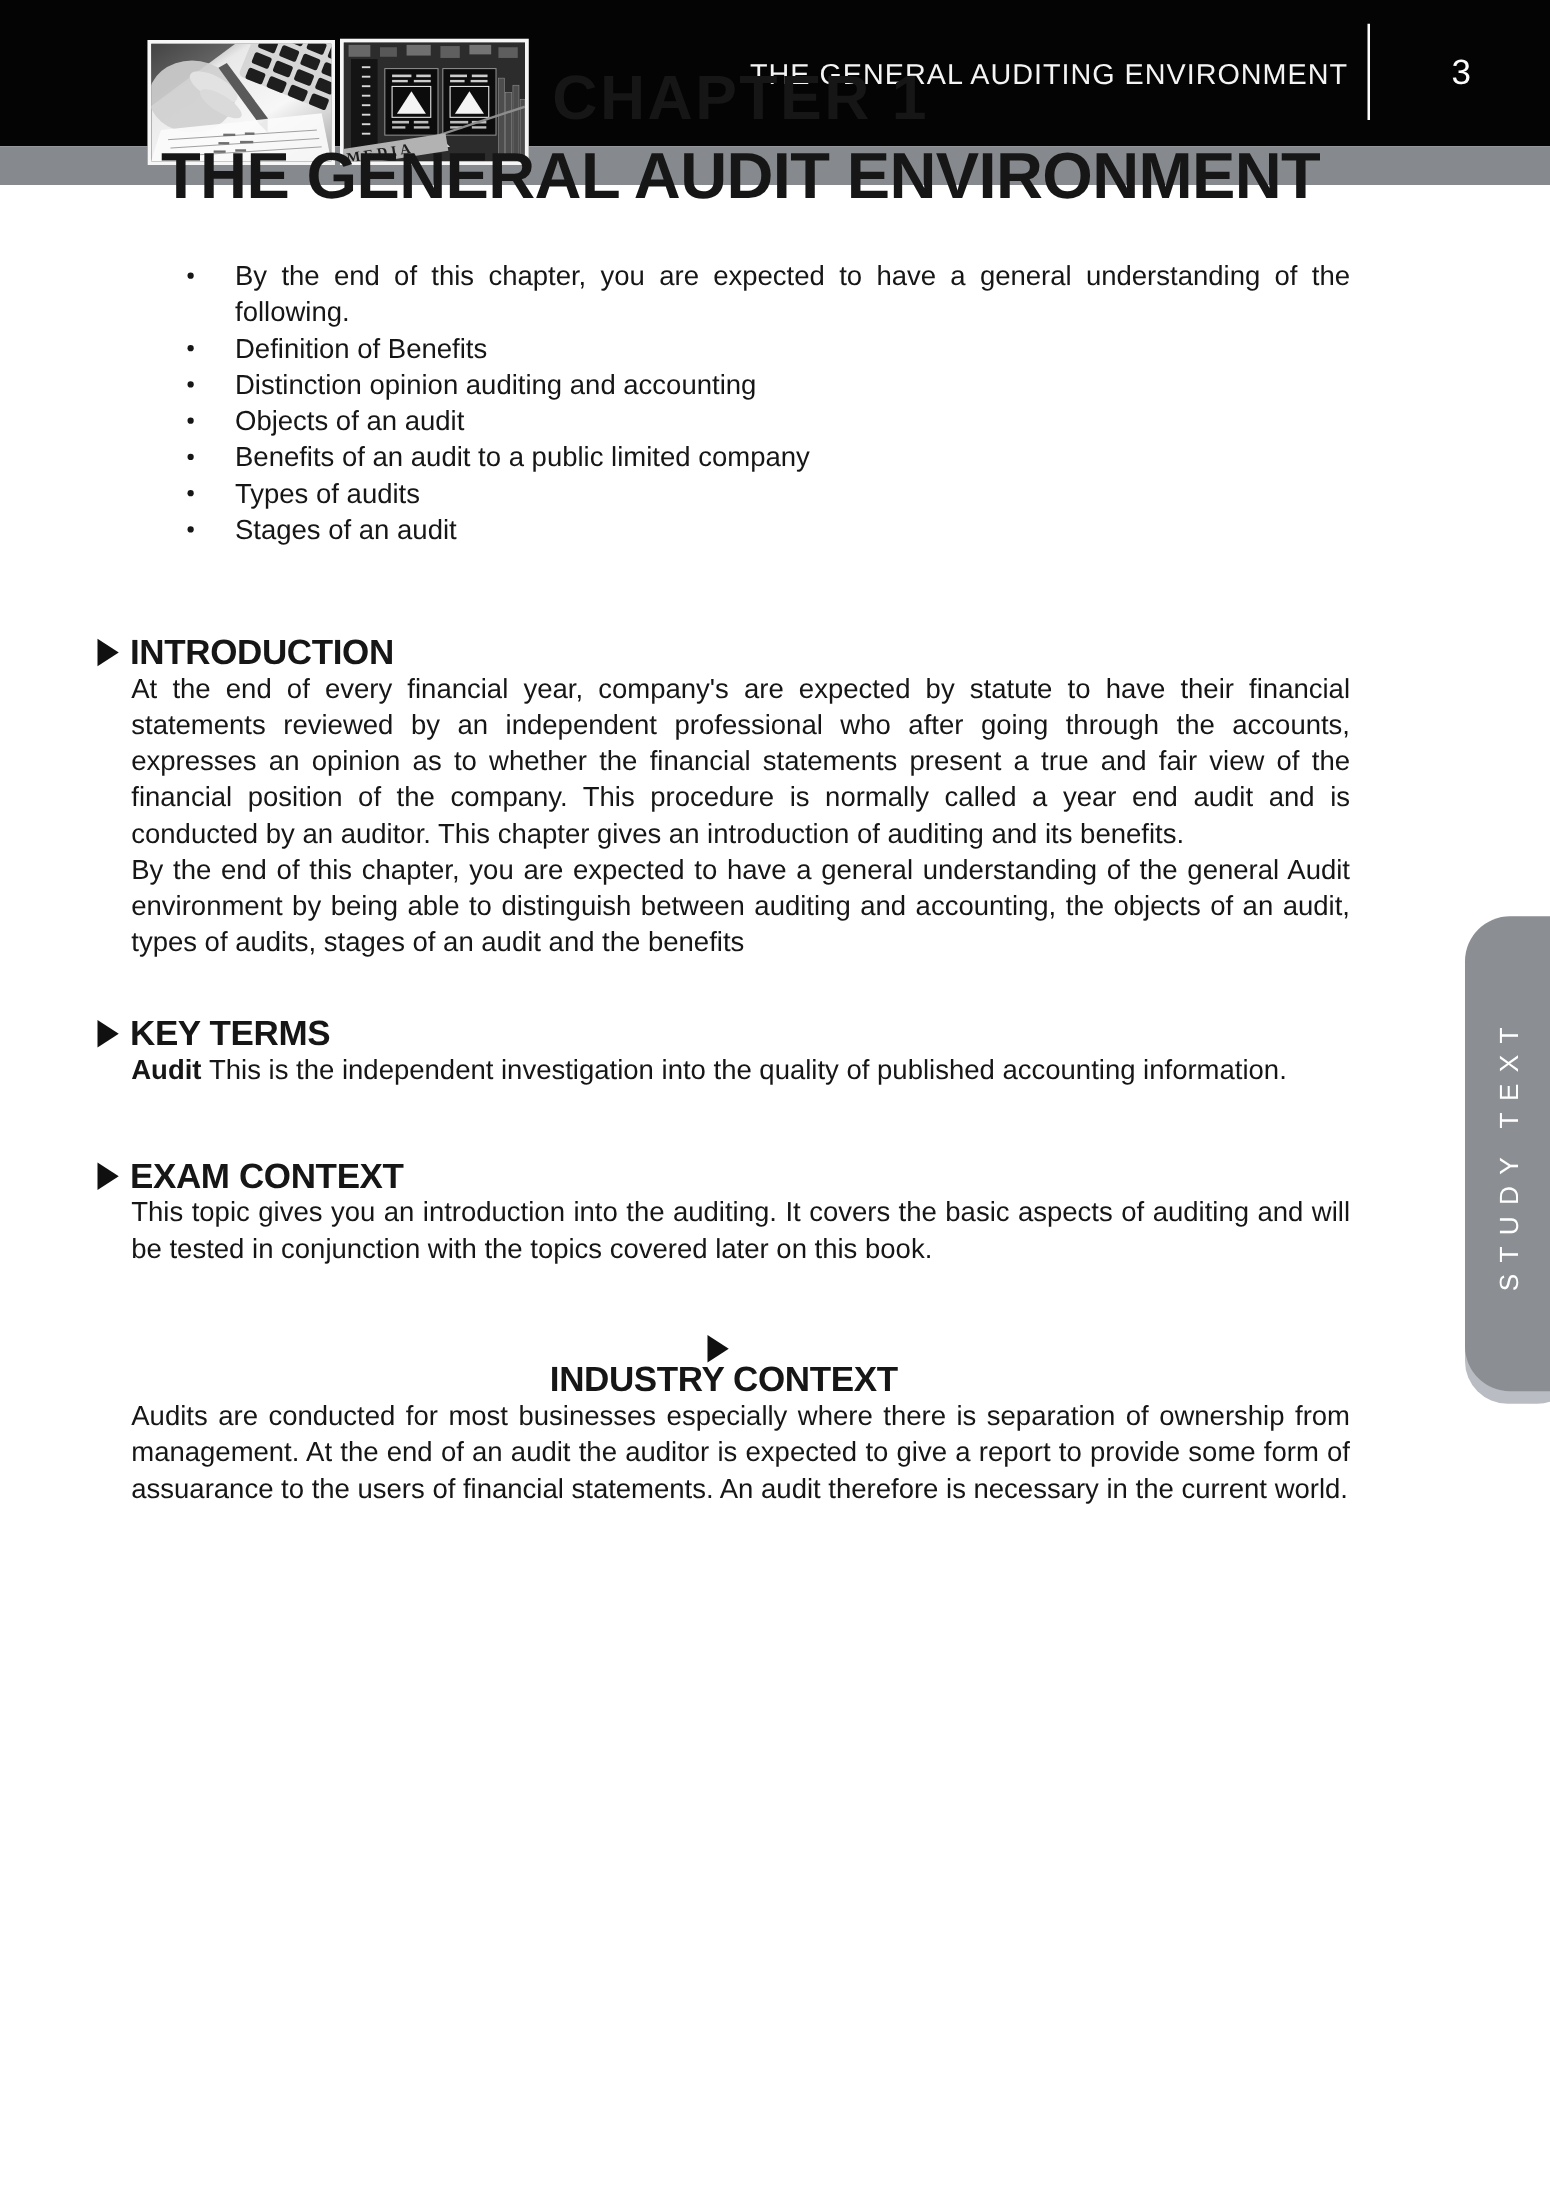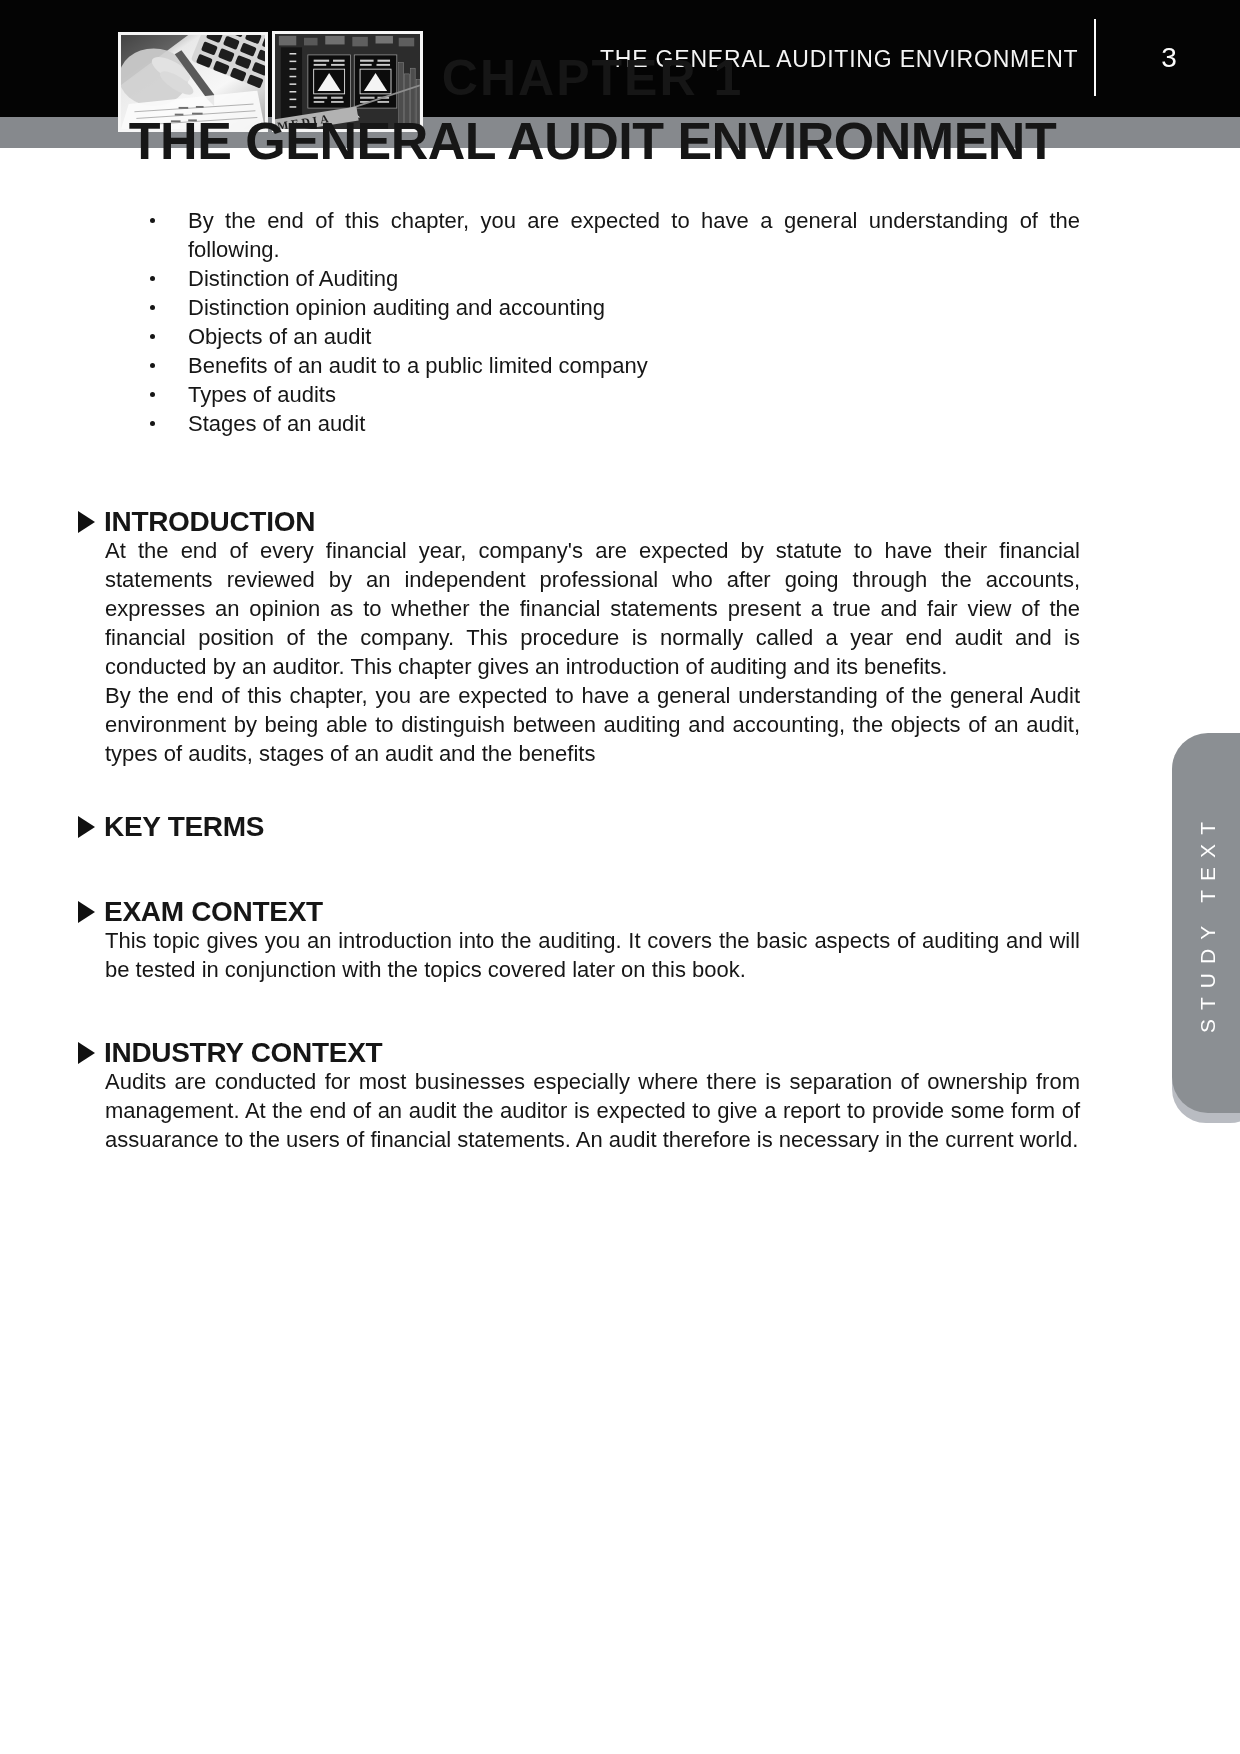--- a/index.html
+++ b/index.html
@@ -57,21 +57,21 @@
     width:0;height:0;flex:0 0 auto;
     border-left:17px solid #101010;
     border-top:11px solid transparent;
     border-bottom:11px solid transparent;
     margin-right:9px;
   }
   .m-objectives{margin-top:77px;}
   .m-intro{margin-top:70px;}
   .m-keyterms{margin-top:45px;}
   .m-exam{margin-top:57px;}
-  .m-industry{margin-top:55px;}
+  .m-industry{margin-top:55px;flex-direction:column;}
   .obj-list{margin-top:45px;}
   .obj-item{display:flex;align-items:flex-start;padding-left:45px;font-size:22px;line-height:29px;}
   .obj-item .dot{
     flex:0 0 auto;width:5px;height:5px;border-radius:50%;
     background:#161616;margin:12px 0 0 0;
   }
   .obj-item .obj-text{margin-left:33px;text-align:justify;}
   .obj-item .obj-text.first{width:100%;}
   p.body{
     font-size:22px;line-height:29px;margin:0;text-align:justify;
@@ -243,21 +243,21 @@
     <h2 class="chap-subtitle">THE GENERAL AUDIT ENVIRONMENT</h2>
 
 
     <div class="obj-list">
       <div class="obj-item">
         <span class="dot"></span>
         <span class="obj-text first">By the end of this chapter, you are expected to have a general understanding of the following.</span>
       </div>
       <div class="obj-item">
         <span class="dot"></span>
-        <span class="obj-text">Distinction of Auditing</span>
+        <span class="obj-text">Definition of Benefits</span>
       </div>
       <div class="obj-item">
         <span class="dot"></span>
         <span class="obj-text">Distinction opinion auditing and accounting</span>
       </div>
       <div class="obj-item">
         <span class="dot"></span>
         <span class="obj-text">Objects of an audit</span>
       </div>
       <div class="obj-item">
@@ -278,20 +278,23 @@
       <span class="tri"></span>
       <span>INTRODUCTION</span>
     </div>
     <p class="body p1">At the end of every financial year, company's are expected by statute to have their financial statements reviewed by an independent professional who after going through the accounts, expresses an opinion as to whether the financial statements present a true and fair view of the financial position of the company. This procedure is normally called a year end audit and is conducted by an auditor. This chapter gives an introduction of auditing and its benefits.</p>
     <p class="body p2">By the end of this chapter, you are expected to have a general understanding of the general Audit environment by being able to distinguish between auditing and accounting, the objects of an audit, types of audits, stages of an audit and the benefits</p>
 
     <div class="sec-head m-keyterms">
       <span class="tri"></span>
       <span>KEY TERMS</span>
     </div>
+    <p class="body keyline">
+      <b class="term">Audit</b><span>This is the independent investigation into the quality of published accounting information.</span>
+    </p>
 
     <div class="sec-head m-exam">
       <span class="tri"></span>
       <span>EXAM CONTEXT</span>
     </div>
     <p class="body pexam">This topic gives you an introduction into the auditing. It covers the basic aspects of auditing and will be tested in conjunction with the topics covered later on this book.</p>
 
     <div class="sec-head m-industry">
       <span class="tri"></span>
       <span>INDUSTRY CONTEXT</span>

